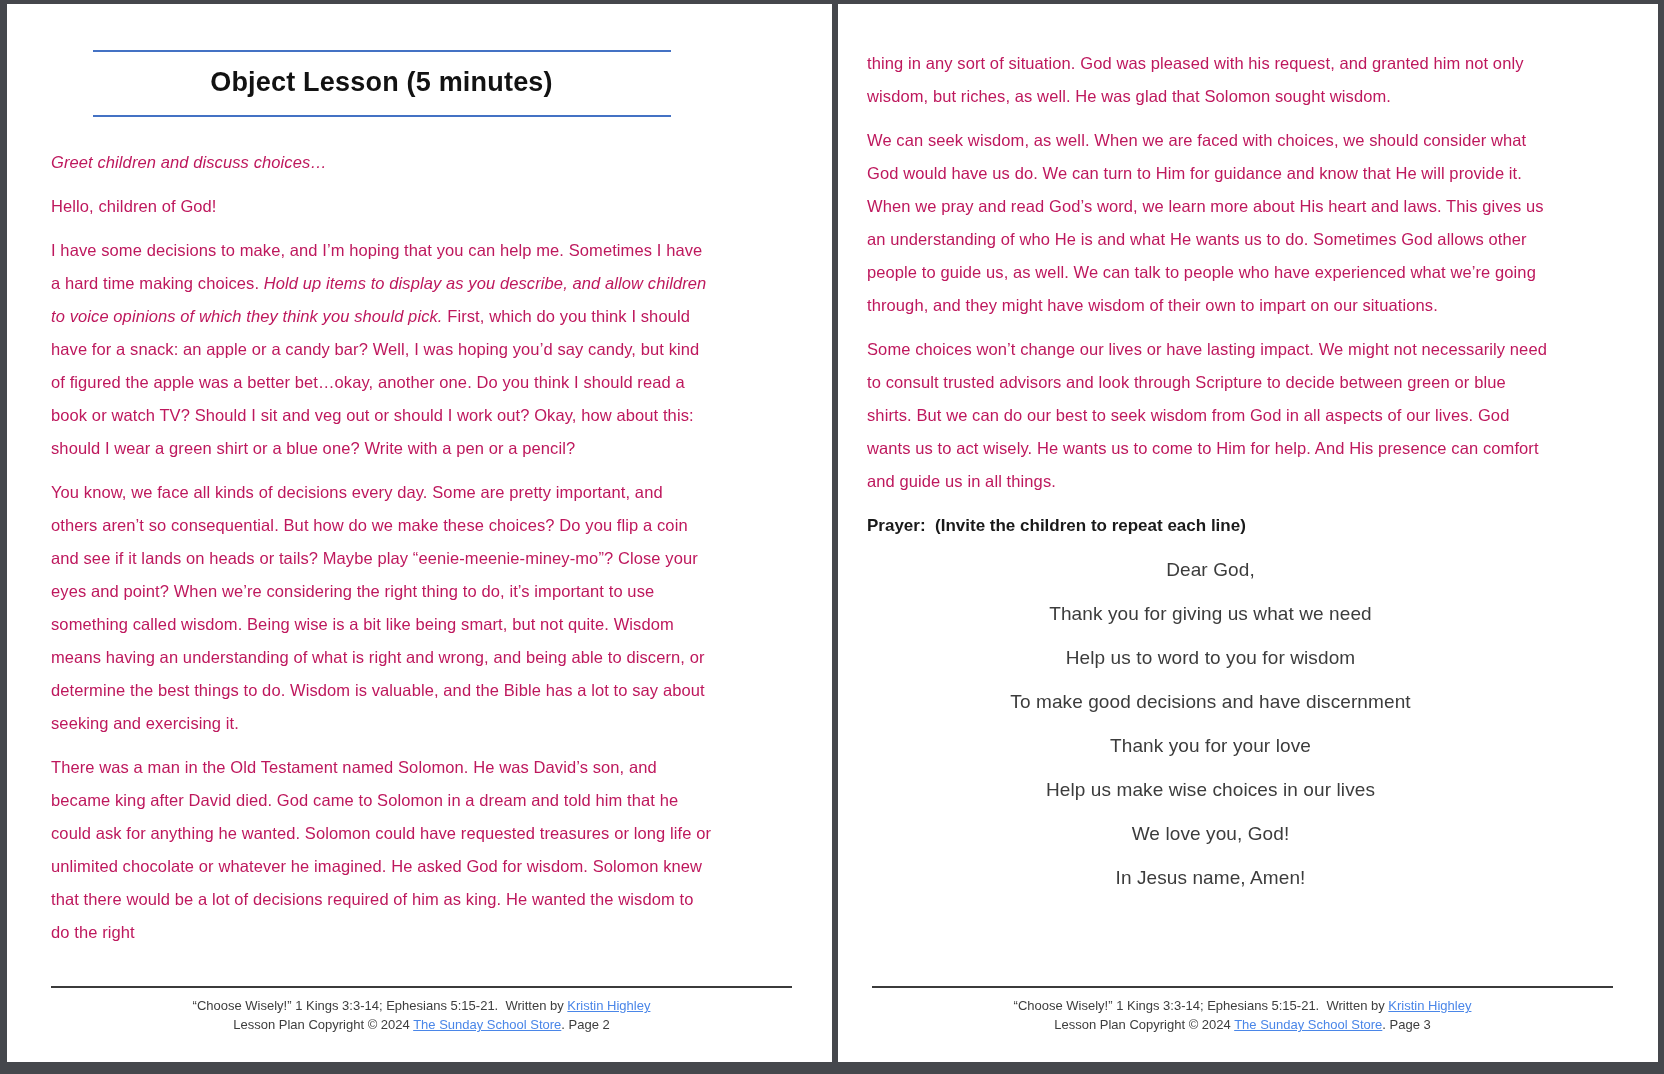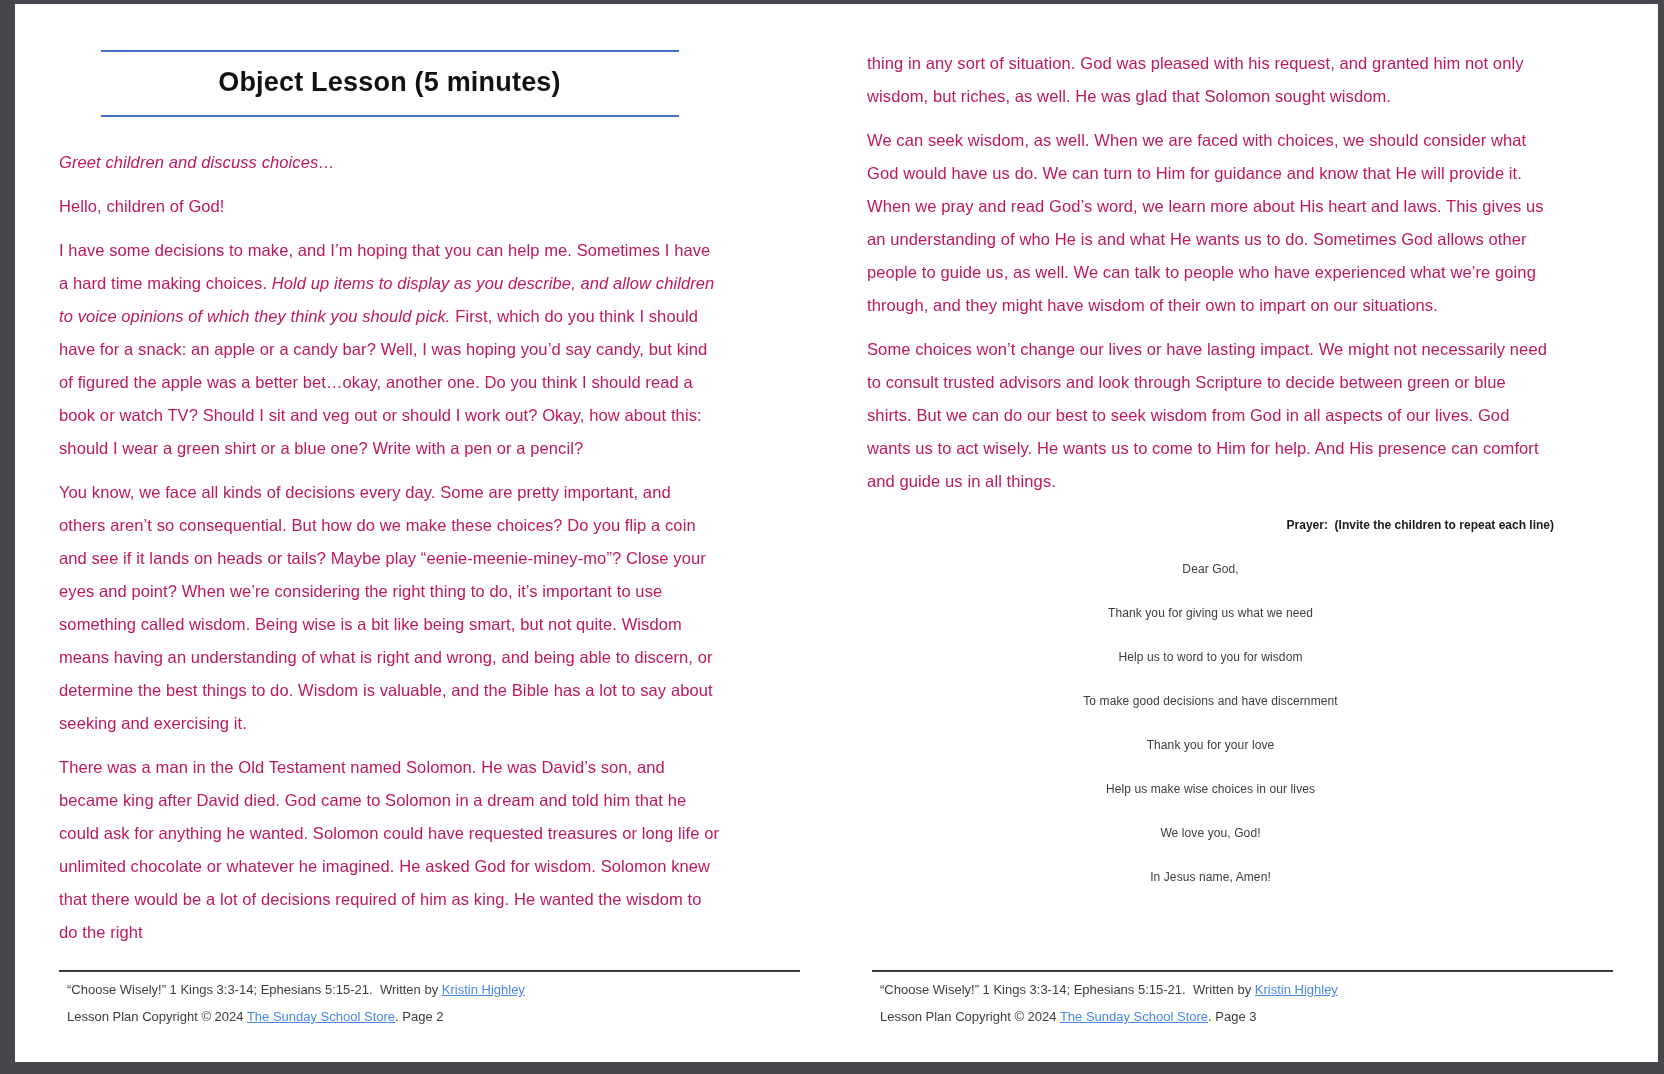--- a/index.html
+++ b/index.html
@@ -18,21 +18,21 @@
     background: #45474c;
   }
   .page {
     position: absolute;
     top: 4px;
     height: 1058px;
     background: #ffffff;
     box-sizing: border-box;
   }
   .page1 {
-    left: 15px;
+    left: 7px;
     width: 825px;
     padding: 0 120px 0 44px;
   }
   .page2 {
     left: 838px;
     width: 820px;
     padding: 0 104px 0 29px;
   }
   
   .title-block {
@@ -60,28 +60,28 @@
     color: #be185d;
     letter-spacing: 0.1px;
   }
   .page1 .body-text { margin-top: 29px; }
   .page2 .body-text { margin-top: 43px; }
   .body-text p { margin: 0 0 11px 0; }
   .italic { font-style: italic; margin-top: 24px; }
   
   .prayer-heading {
     margin: 11px 0 11px 0;
-    font-size: 12px;
+    font-size: 17px;
     line-height: 33px;
     font-weight: 700;
     color: #1a1a1a;
-    text-align: right;
+    text-align: left;
   }
   .prayer-lines {
-    font-size: 12px;
+    font-size: 19px;
     line-height: 33px;
     color: #3c3c3c;
     letter-spacing: 0.1px;
   }
   .prayer-lines p {
     margin: 0 0 11px 0;
     text-align: center;
   }
   
   .footer {
@@ -89,25 +89,25 @@
     bottom: 28px;
   }
   .page1 .footer { left: 44px; right: 40px; }
   .page2 .footer { left: 34px; right: 45px; }
   .footer-rule {
     height: 2px;
     background: #3b3b3b;
     margin-bottom: 8px;
   }
   .footer-line {
-    margin: 8px;
+    margin: 0;
     font-size: 13px;
     line-height: 19px;
     color: #3d3d3d;
-    text-align: left;
+    text-align: center;
     white-space: pre-wrap;
   }
   a.flink {
     color: #4a86e8;
     text-decoration: underline;
   }
 </style>
 </head>
 <body>
 

